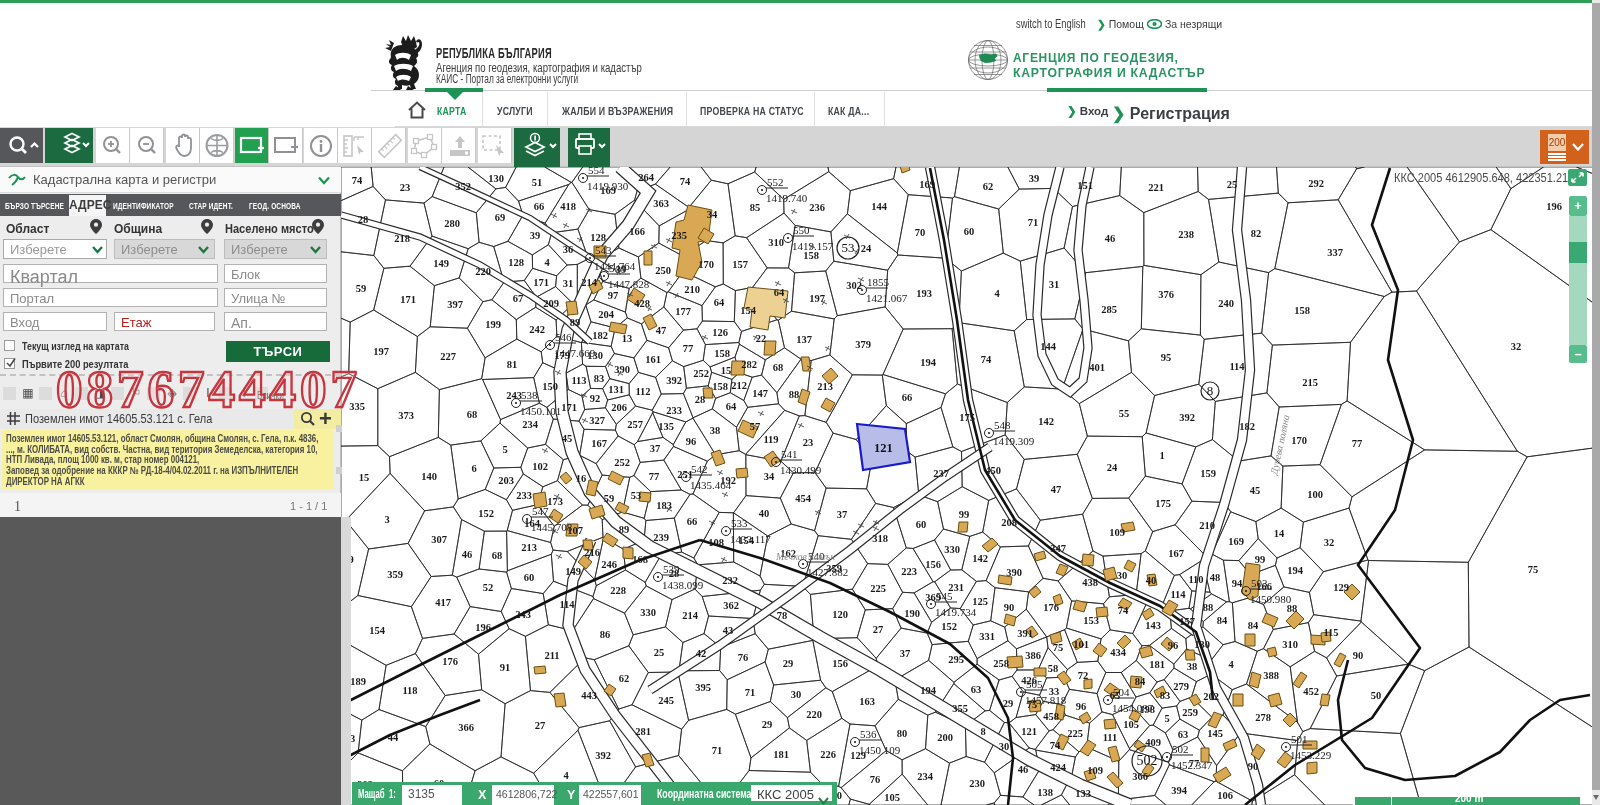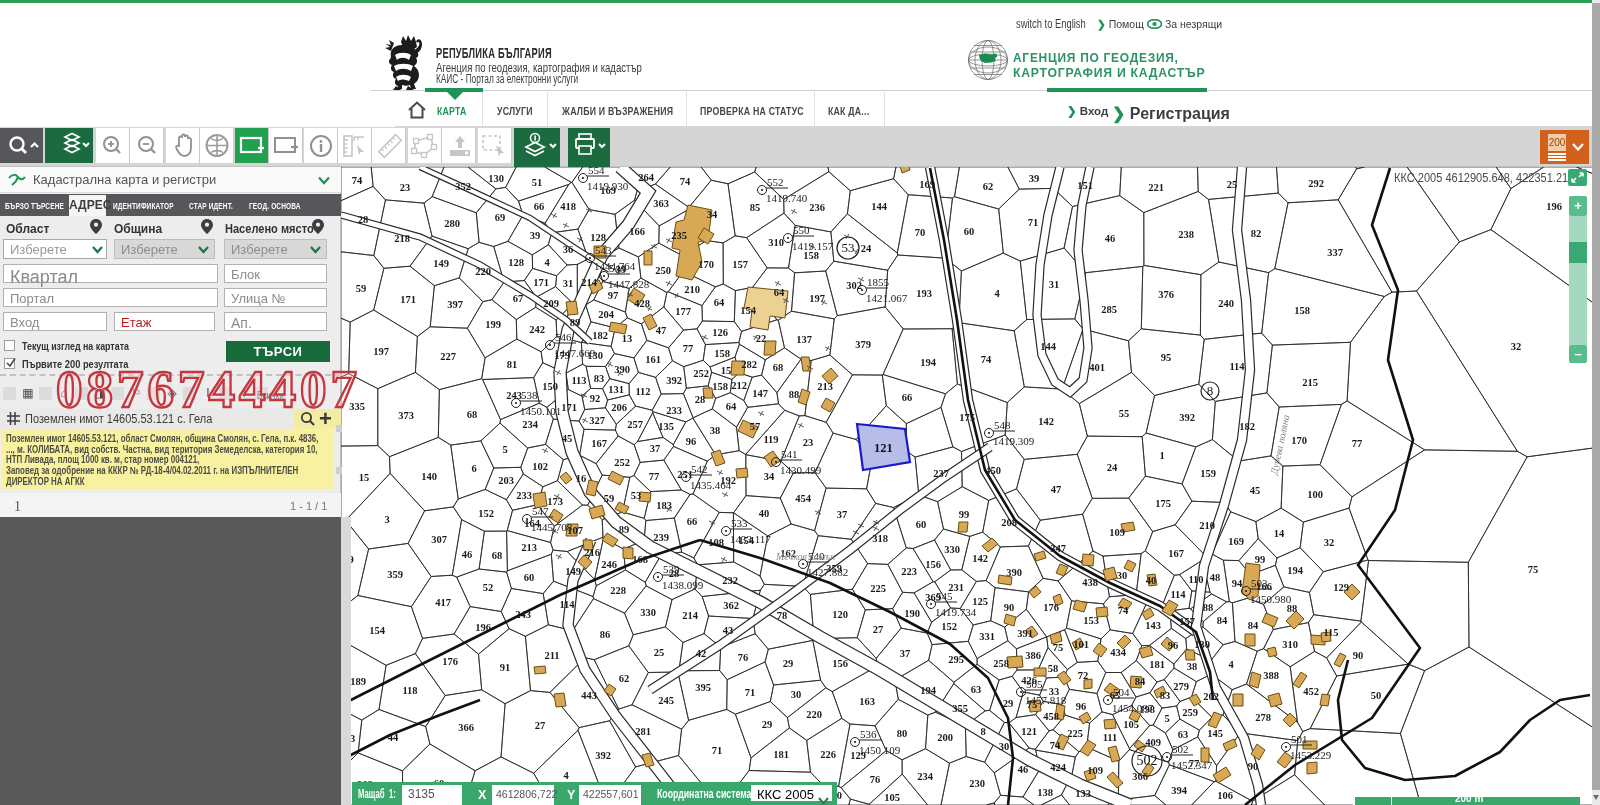--- a/index.html
+++ b/index.html
@@ -1374,21 +1374,21 @@
 <div class="abs" style="left:1569px;top:242px;width:18px;height:21px;background:#3aa873;z-index:41"></div>
 <div class="abs" style="left:1569px;top:345px;width:18px;height:18px;background:#57bd8d;border-radius:2px;color:#fff;font-weight:bold;text-align:center;line-height:18px;font-size:13px;z-index:40">–</div>
 <div class="abs" style="left:352px;top:782px;width:485px;height:23px;background:#3aa76d;z-index:45"></div>
 <div class="abs" style="left:358px;top:787px;font-size:12.5px;font-weight:bold;color:#fff;z-index:46;transform:scale(0.62,1);transform-origin:0 0;white-space:nowrap">Мащаб&nbsp;&nbsp;1:</div>
 <div class="abs" style="left:402px;top:785px;width:60px;height:20px;background:#fff;z-index:46;font-size:12px;color:#555;padding:2px 0 0 6px">3135</div>
 <div class="abs" style="left:478px;top:788px;font-size:12.5px;font-weight:bold;color:#fff;z-index:46">X</div>
 <div class="abs" style="left:492px;top:785px;width:62px;height:20px;background:#fff;z-index:46;font-size:10.5px;color:#555;padding:3px 0 0 4px">4612806,722</div>
 <div class="abs" style="left:567px;top:788px;font-size:12.5px;font-weight:bold;color:#fff;z-index:46">Y</div>
 <div class="abs" style="left:579px;top:785px;width:62px;height:20px;background:#fff;z-index:46;font-size:10.5px;color:#555;padding:3px 0 0 4px">422557,601</div>
 <div class="abs" style="left:657px;top:787px;font-size:12.5px;font-weight:bold;color:#fff;z-index:46;transform:scale(0.70,1);transform-origin:0 0;white-space:nowrap">Координатна система</div>
-<div class="abs" style="left:751px;top:785px;width:81px;height:16px;background:#fff;z-index:46;font-size:13px;color:#000000;padding:2px 0 0 6px">ККС 2005</div>
+<div class="abs" style="left:751px;top:785px;width:81px;height:16px;background:#fff;z-index:46;font-size:13px;color:#404040;padding:2px 0 0 6px">ККС 2005</div>
 <svg class="abs" style="left:818px;top:797px;z-index:47" width="11" height="8" viewBox="0 0 11 8">
     <path d="M1,1 L5.5,6.5 L10,1" fill="none" stroke="#2e7d4f" stroke-width="2"></path>
   </svg>
 <div class="abs" style="left:1353px;top:797px;width:227px;height:8px;background:#3aa76d;z-index:45;border-left:2px solid #fff"></div>
 <div class="abs" style="left:1391px;top:795px;width:1px;height:10px;background:#fff;z-index:46"></div>
 <div class="abs" style="left:1455px;top:793px;font-size:10px;color:#fff;z-index:46;font-weight:bold">200 m</div>
 <div class="abs" style="left:1592px;top:0;width:8px;height:805px;background:#e9e9e9;z-index:50"></div>
 <div class="abs" style="left:1592px;top:3px;width:8px;height:787px;background:#a9a9a9;z-index:51"></div>
 <div class="abs" style="left:1593px;top:795px;width:0;height:0;border-left:3px solid transparent;border-right:3px solid transparent;border-top:5px solid #6a6a6a;z-index:52"></div>
 </body></html>

